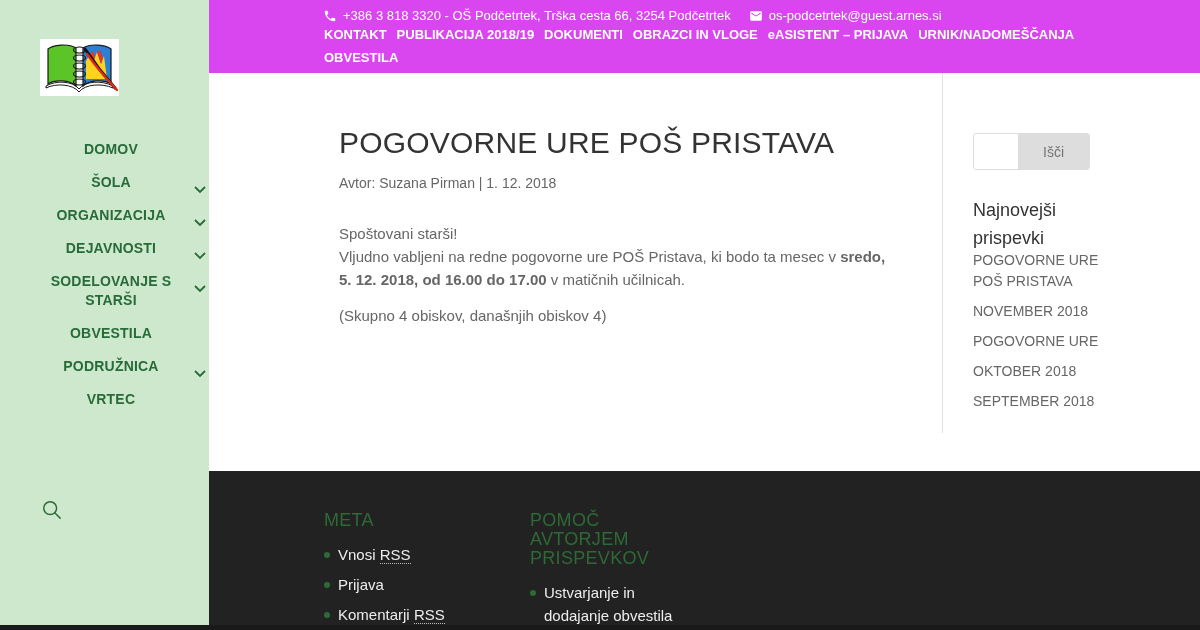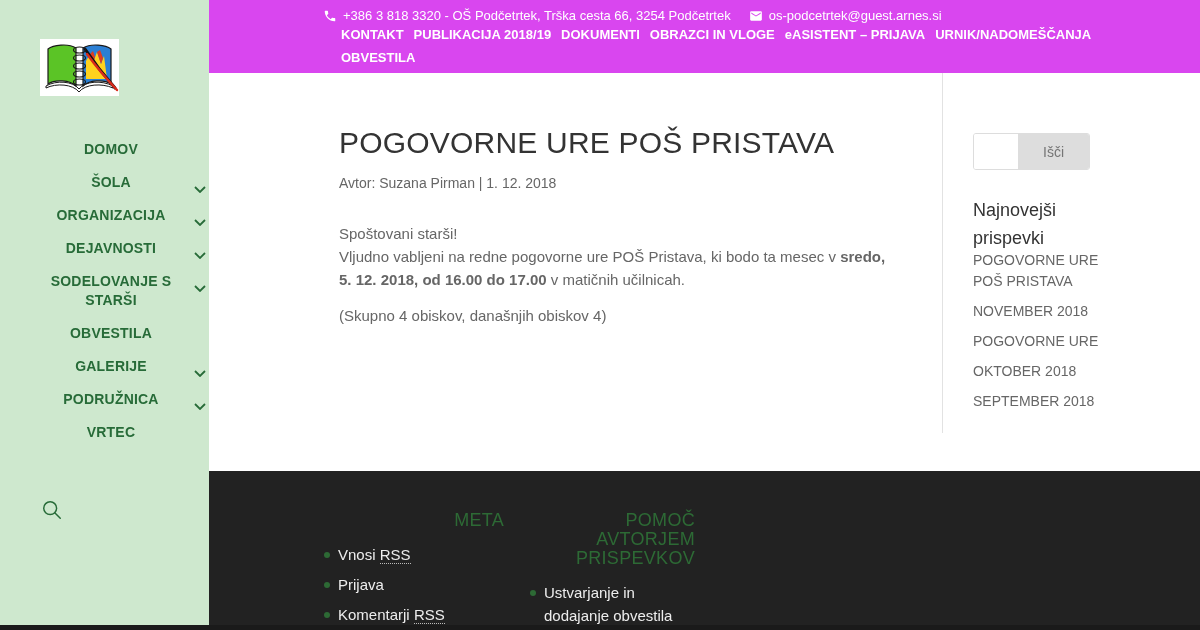--- a/index.html
+++ b/index.html
@@ -5,21 +5,21 @@
   * { margin:0; padding:0; box-sizing:border-box; }
   html,body { width:1200px; height:630px; }
   body { font-family:"Liberation Sans","DejaVu Sans",sans-serif; background:#fff; }
   .page { position:relative; width:1200px; height:630px; overflow:hidden; background:#fff; }
 
   
   .topbar { position:absolute; left:0; top:0; width:1200px; height:73px; background:#d946ef; z-index:2; }
   .contact-row { position:absolute; left:323px; top:8px; display:flex; align-items:center; font-size:13px; color:#fff; white-space:nowrap; }
   .contact-row .ic { display:inline-flex; margin-right:6px; }
   .contact-row .email-link { display:inline-flex; align-items:center; margin-left:18px; color:#fff; text-decoration:none; }
-  .topnav { position:absolute; left:341px; top:28px; width:760px; display:flex; flex-wrap:wrap; column-gap:19px; row-gap:8px;gap:10px; }
+  .topnav { position:absolute; left:324px; top:28px; width:760px; display:flex; flex-wrap:wrap; column-gap:19px; row-gap:8px;gap:10px; }
   .topnav a { color:#fff; text-decoration:none; font-size:13px; font-weight:700; line-height:13px; white-space:nowrap; }
 
   
   .sidebar { position:absolute; left:0; top:0; width:209px; height:625px; background:#cee8ce; z-index:5;text-align:center; }
   .logo { position:absolute; left:40px; top:39px; width:79px; height:57px; background:#fff; display:block; }
   .side-menu { position:absolute; left:40px; top:140px; width:166px; list-style:none; }
   .side-menu li { position:relative; margin-bottom:14px; padding-right:24px; }
   .side-menu a { color:#276b38; font-size:14px; font-weight:700; line-height:19px; text-decoration:none; letter-spacing:.2px; display:block; }
   .side-menu .chev { position:absolute; right:0; top:6px; }
   .side-search { position:absolute; left:40px; top:499px; display:block; width:24px; height:24px; }
@@ -40,21 +40,21 @@
   .recent-list { position:absolute; left:973px; top:250px; width:130px; list-style:none; }
   .recent-list li { margin-bottom:9px; }
   .recent-list a { font-size:14px; line-height:21px; color:#666; text-decoration:none; display:block; }
 
   
   .footer { position:absolute; left:0; top:471px; width:1200px; height:159px; background:#222; z-index:1; }
   .footer-bottom { position:absolute; left:0; top:625px; width:1200px; height:5px; background:#1a1a1a; z-index:6; }
   .fcol { position:absolute; top:40px; }
   .fcol.c1 { left:324px; width:180px; }
   .fcol.c2 { left:530px; width:165px; }
-  .fcol h4 { color:#2d6a35; font-size:18px; font-weight:500; line-height:19px; margin-bottom:13px; letter-spacing:.3px;text-align:right; }
+  .fcol h4 { color:#2d6a35; font-size:18px; font-weight:500; line-height:19px; margin-bottom:13px; letter-spacing:.3px; }
   .fcol ul { list-style:none; }
   .fcol li { position:relative; padding-left:14px; margin-bottom:7px; }
   .fcol li::before { content:""; position:absolute; left:0; top:9px; width:6px; height:6px; border-radius:50%; background:#2d6a35; }
   .fcol a { color:#ededed; font-size:15px; line-height:23px; text-decoration:none; display:block; }
   .fcol abbr { border-bottom:1px dotted #bbb; }
   .fcol abbr:empty { border:none; }
 </style>
 </head>
 <body>
 
@@ -134,26 +134,20 @@
       <li>
           <a href="#">SODELOVANJE S STARŠI</a>
         <span class="chev"><svg width="12" height="7" viewBox="0 0 12 7">
               <polyline points="1,1 6,6 11,1" fill="none" stroke="#276b38" stroke-width="1.8"></polyline>
             </svg></span>
         </li>
       <li>
           <a href="#">OBVESTILA</a>
         </li>
       <li>
-          <a href="#">GALERIJE</a>
-        <span class="chev"><svg width="12" height="7" viewBox="0 0 12 7">
-              <polyline points="1,1 6,6 11,1" fill="none" stroke="#276b38" stroke-width="1.8"></polyline>
-            </svg></span>
-        </li>
-      <li>
           <a href="#">PODRUŽNICA</a>
         <span class="chev"><svg width="12" height="7" viewBox="0 0 12 7">
               <polyline points="1,1 6,6 11,1" fill="none" stroke="#276b38" stroke-width="1.8"></polyline>
             </svg></span>
         </li>
       <li>
           <a href="#">VRTEC</a>
         </li>
     </ul>
     <a href="#" class="side-search">

